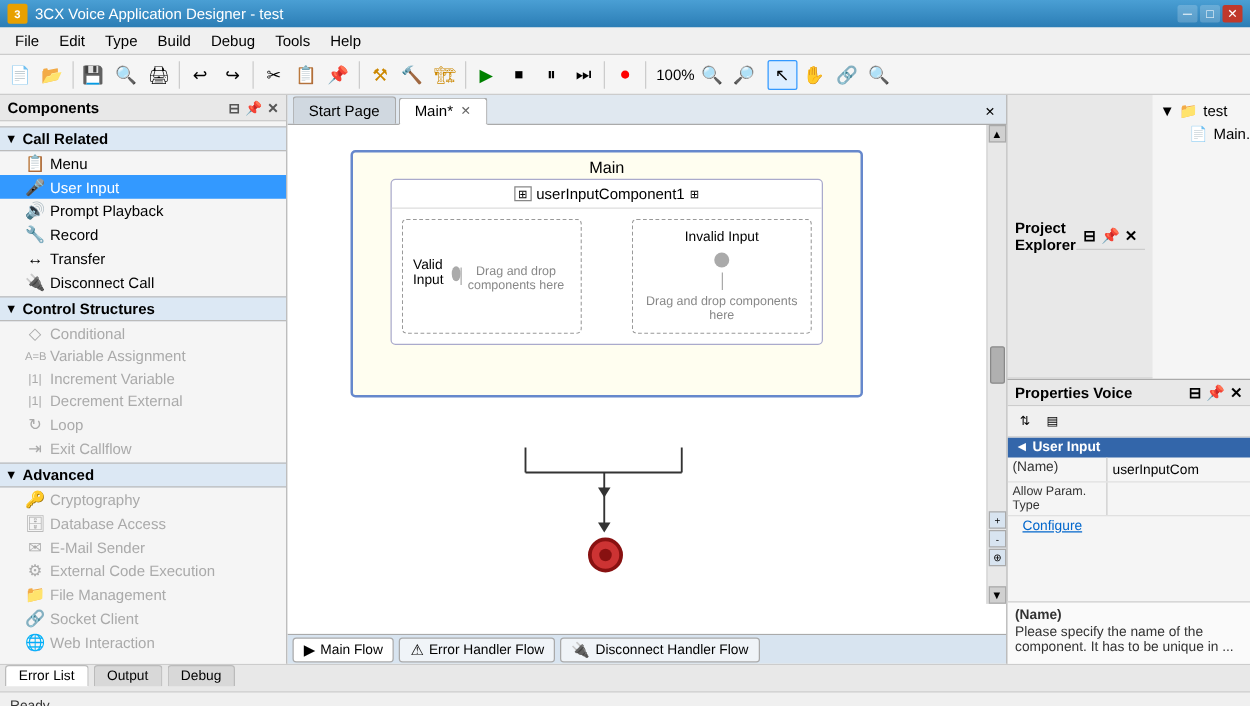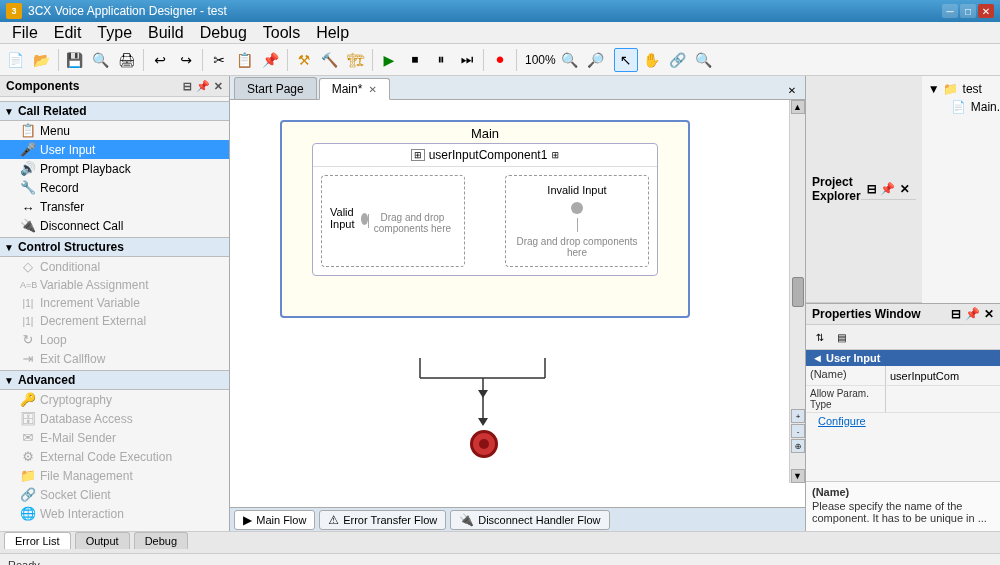--- a/index.html
+++ b/index.html
@@ -30,21 +30,21 @@
       height: 22px;
       background: #f0f0f0;
       display: flex;
       align-items: center;
       padding: 0 4px;
       border-bottom: 1px solid #ccc;
     }
     #menu-bar span {
       padding: 2px 8px;
       cursor: pointer;
-      font-size: 16px;
+      font-size: 12px;
     }
 
     
     #toolbar {
       height: 32px;
       background: #f5f5f5;
       border-bottom: 1px solid #ccc;
       display: flex;
       align-items: center;
       padding: 0 4px;
@@ -641,21 +641,21 @@
       </div>
     </div>
 
     <div id="bottom-tabs">
       <div class="flow-tab active">
         <span class="flow-icon">▶</span>
         <span>Main Flow</span>
       </div>
       <div class="flow-tab">
         <span class="flow-icon">⚠</span>
-        <span>Error Transfer Flow</span>
+        <span>Error Handler Flow</span>
       </div>
       <div class="flow-tab">
         <span class="flow-icon">🔌</span>
         <span>Disconnect Handler Flow</span>
       </div>
     </div>
   </div>
 
   <div id="right-panel">
 
@@ -676,21 +676,21 @@
         </div>
         <div class="proj-item indent2">
           <span>📄</span>
           <span>Main.flow</span>
         </div>
       </div>
     </div>
 
     <div id="properties-window">
       <div class="panel-header">
-        <span>Properties Window</span>
+        <span>Properties Voice</span>
         <div style="display:flex; gap:4px;">
           <span>⊟</span>
           <span>📌</span>
           <span>✕</span>
         </div>
       </div>
       <div class="props-toolbar">
         <span class="tb-btn" style="font-size:10px;">⇅</span>
         <span class="tb-btn" style="font-size:10px;">▤</span>
       </div>

